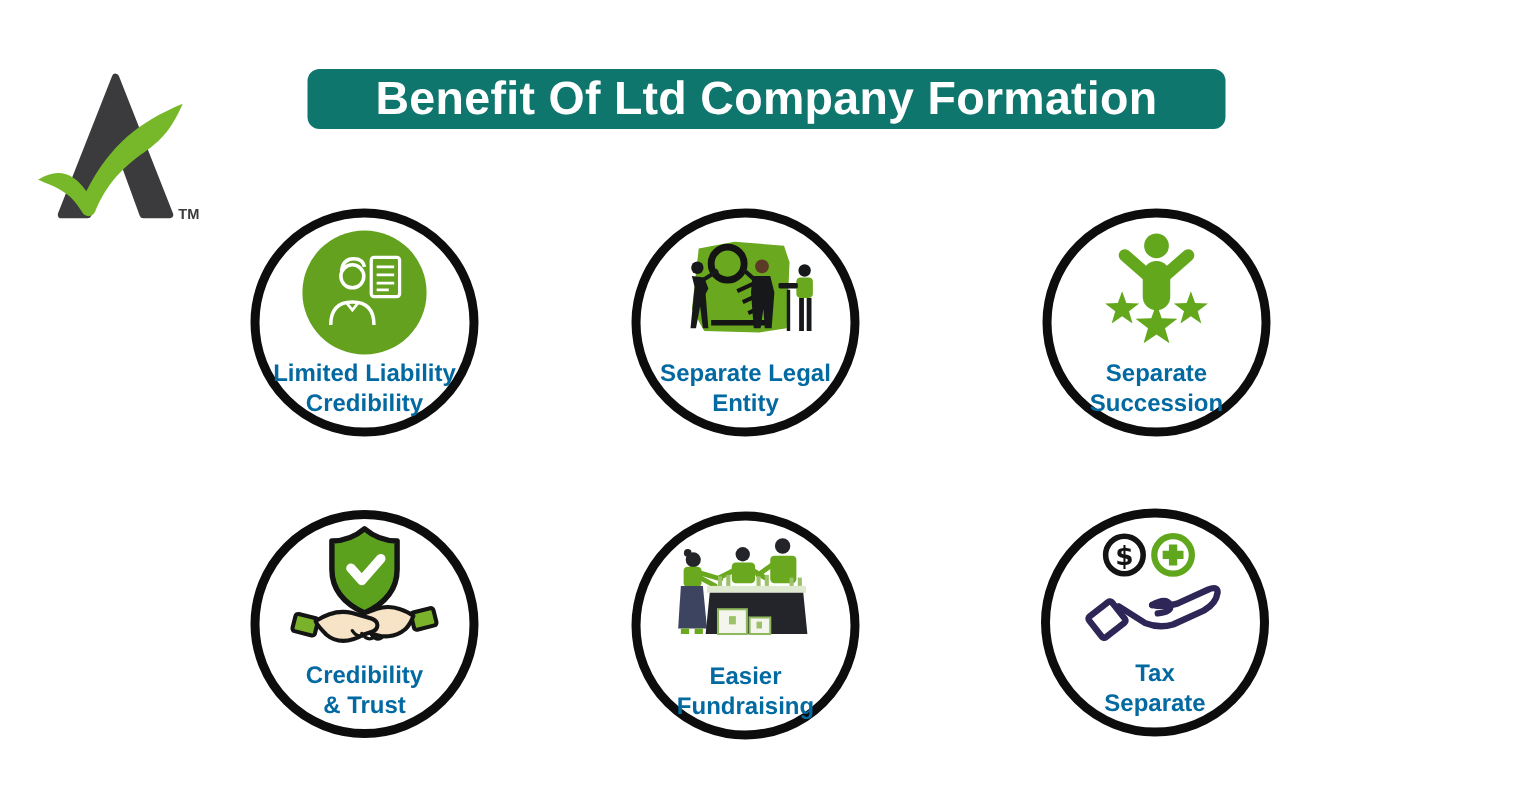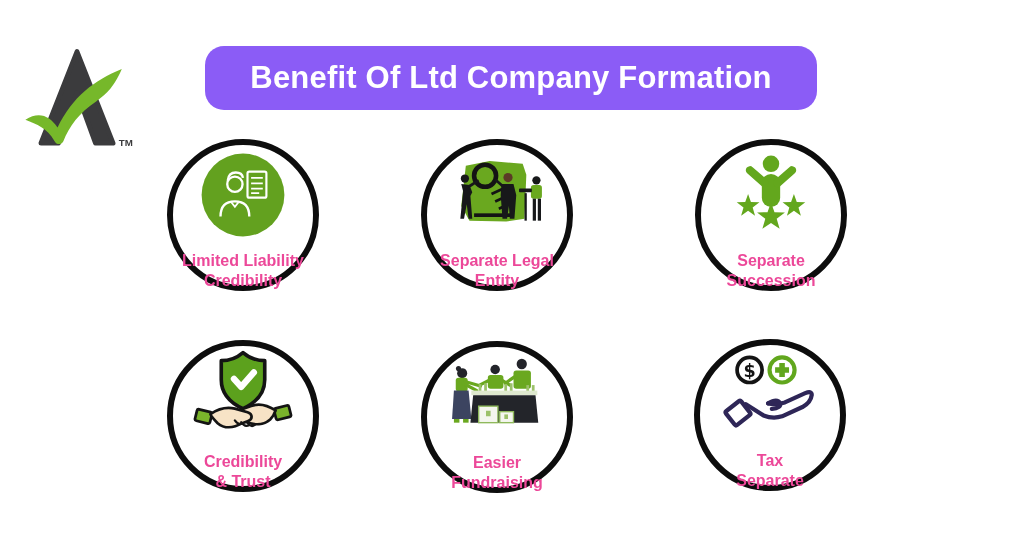--- a/index.html
+++ b/index.html
@@ -4,39 +4,39 @@
 <style>
   html,body{margin:0;padding:0;background:#ffffff;}
   .canvas{
     position:relative;width:1024px;height:538px;background:#ffffff;
     font-family:"Liberation Sans","DejaVu Sans",sans-serif;overflow:hidden;
   }
   
   .logo{position:absolute;left:16px;top:36px;width:122px;height:112px;}
   
   .title-bar{
-    position:absolute;left:205px;top:46px;width:612px;height:64px;
-    background:#8b5cf6;border-radius:19px;
+    position:absolute;left:205px;top:46px;width:612px;height:40px;
+    background:#0f766e;border-radius:8px;
     display:flex;align-items:center;justify-content:center;
   }
   .title-bar span{
     color:#ffffff;font-size:31px;font-weight:700;letter-spacing:.2px;white-space:nowrap;
   }
   
   .circle{
     position:absolute;width:140px;height:140px;background:#ffffff;
     border:6px solid #0d0d0d;border-radius:50%;
     display:flex;flex-direction:column;align-items:center;
   }
   .c1{left:167px;top:139px;} .c2{left:421px;top:139px;} .c3{left:695px;top:139px;}
   .c4{left:167px;top:340px;} .c5{left:421px;top:341px;} .c6{left:694px;top:339px;}
   .icon-wrap{height:88px;display:flex;align-items:center;justify-content:center;margin-top:6px;}
   .label{
-    text-align:center;font-weight:700;color:#ec4899;font-size:16px;line-height:20px;
-    white-space:nowrap;margin-top:12px;
+    text-align:center;font-weight:700;color:#0369a1;font-size:16px;line-height:20px;
+    white-space:nowrap;margin-top:1px;
   }
   .tm{font-size:10px;font-weight:700;fill:#3b3b3d;}
 </style>
 </head>
 <body>
 
 <div class="canvas">
 
   <svg class="logo" viewBox="0 0 122 115">
     <path d="M61,16 L98,110 L80,110 L61,58 L42,110 L24,110 Z" fill="#3b3b3d" stroke="#3b3b3d" stroke-width="5" stroke-linejoin="round"></path>

